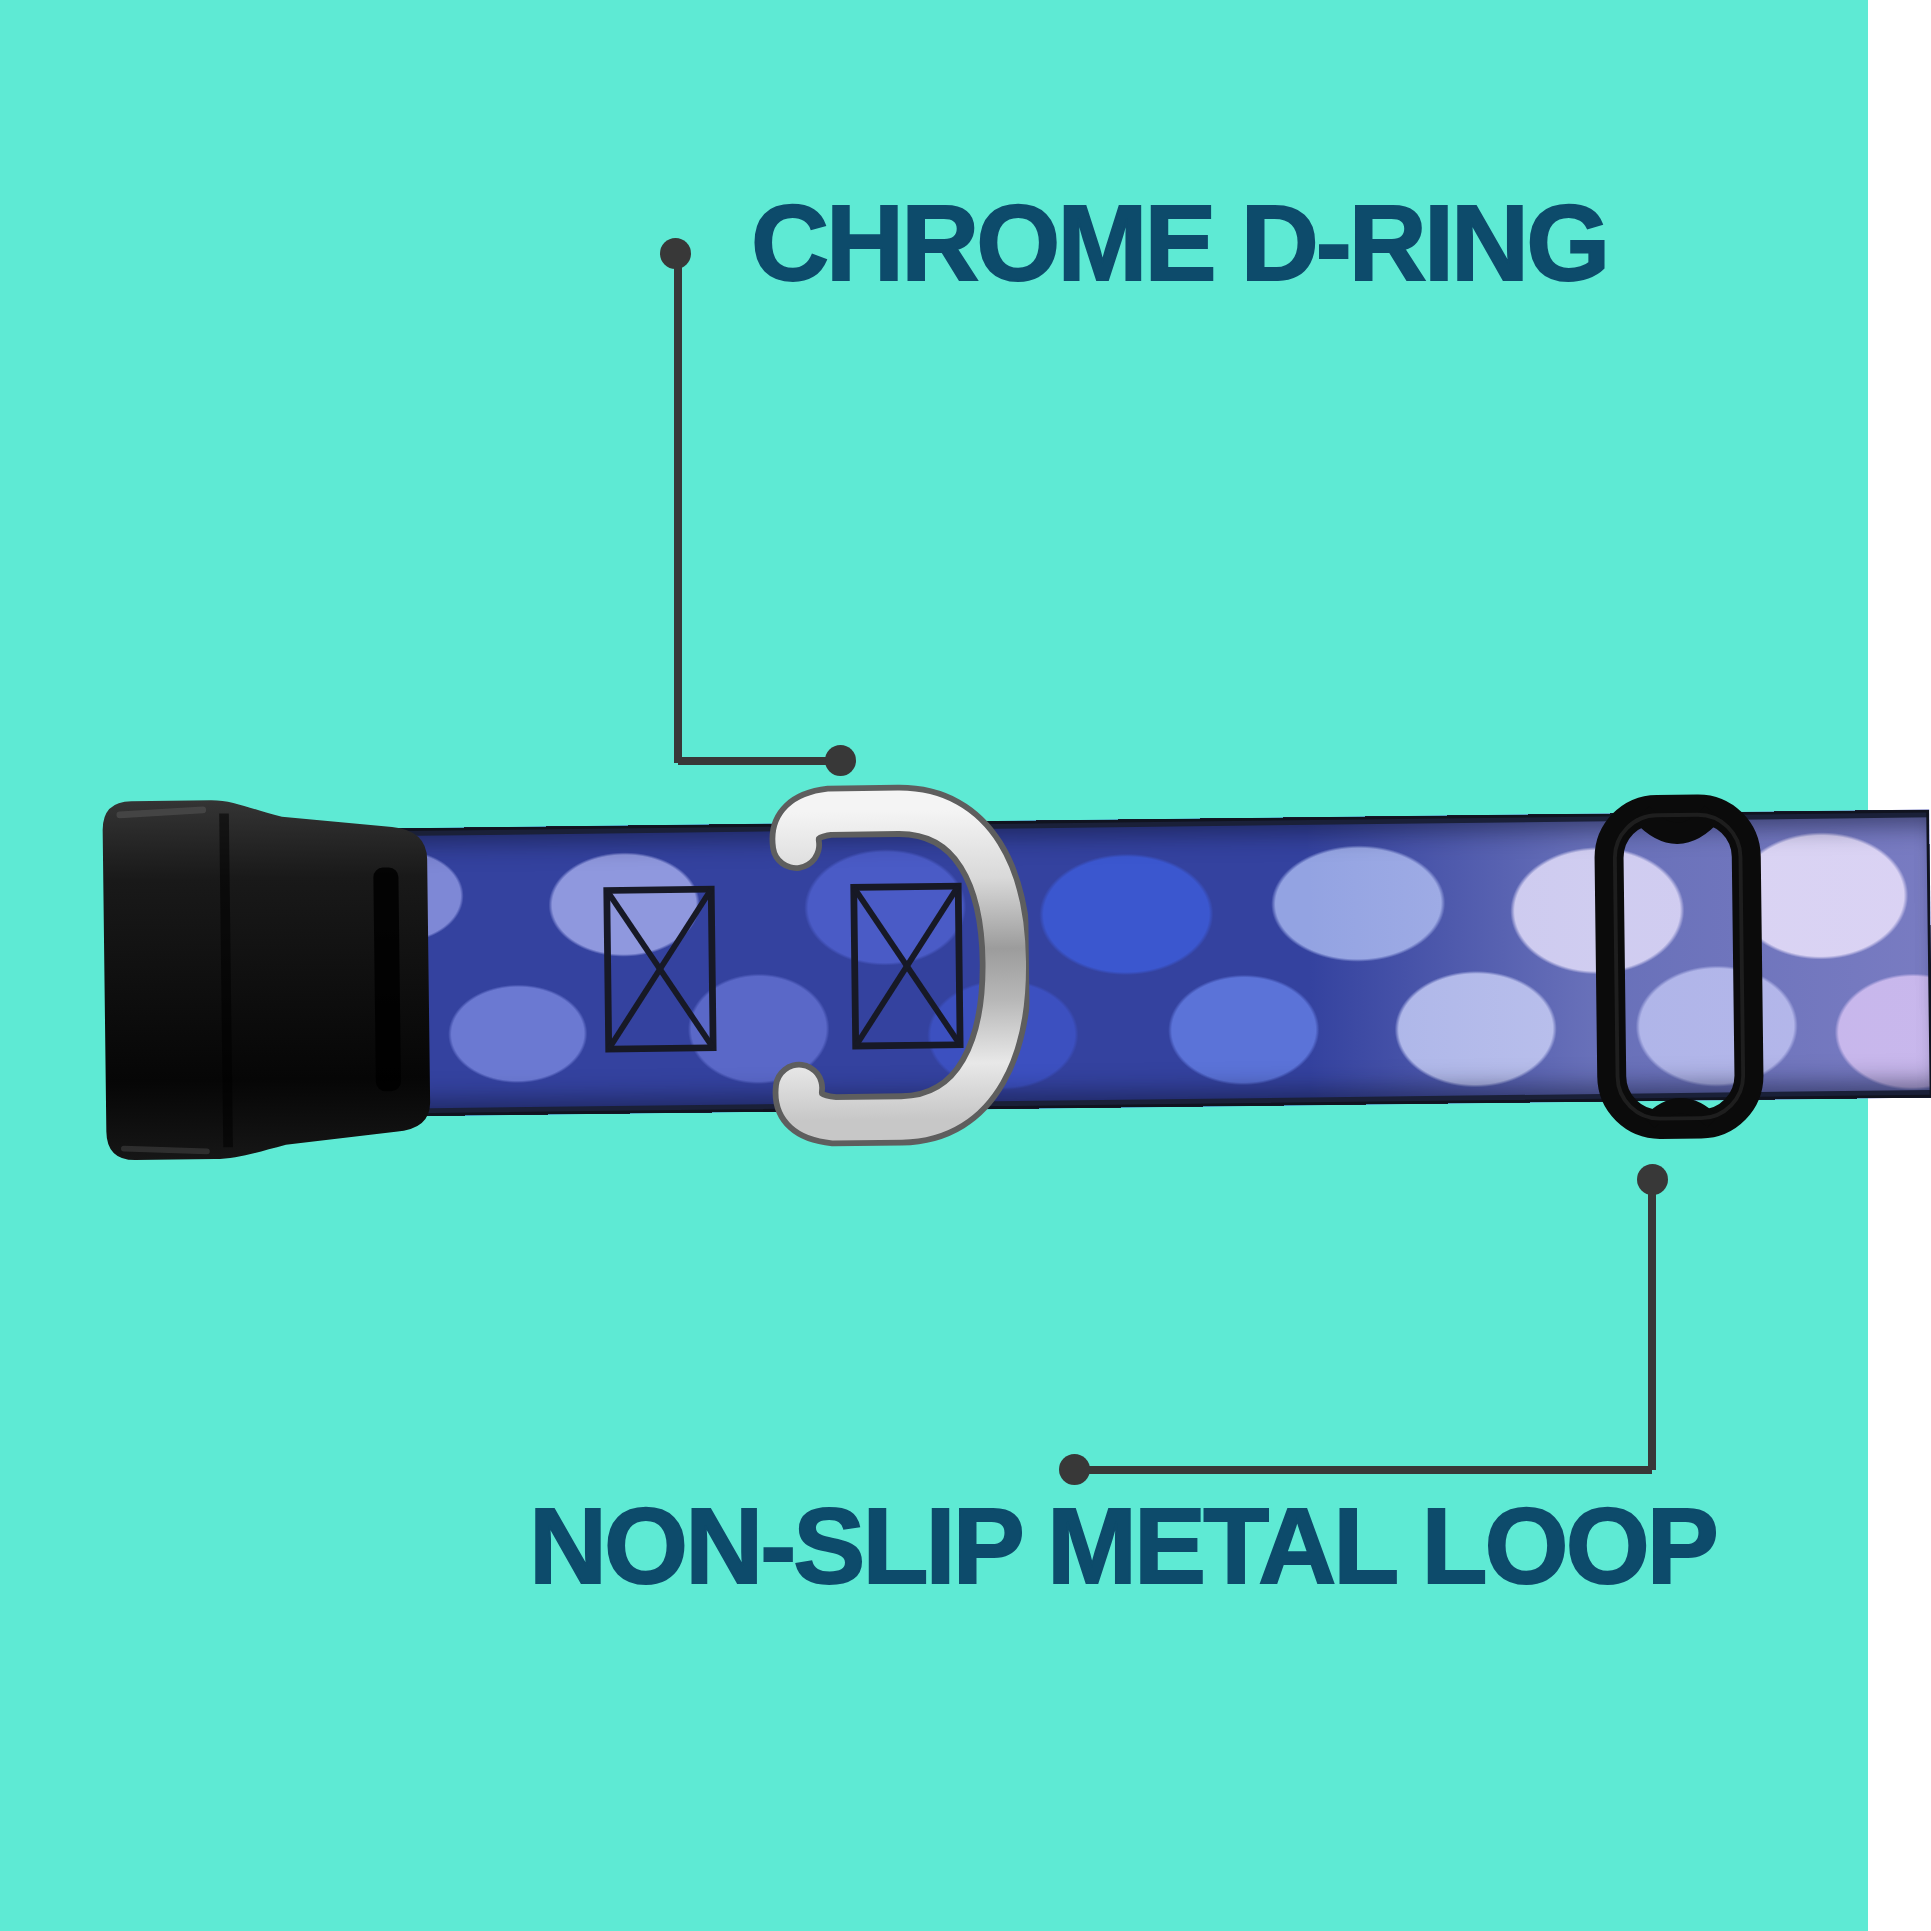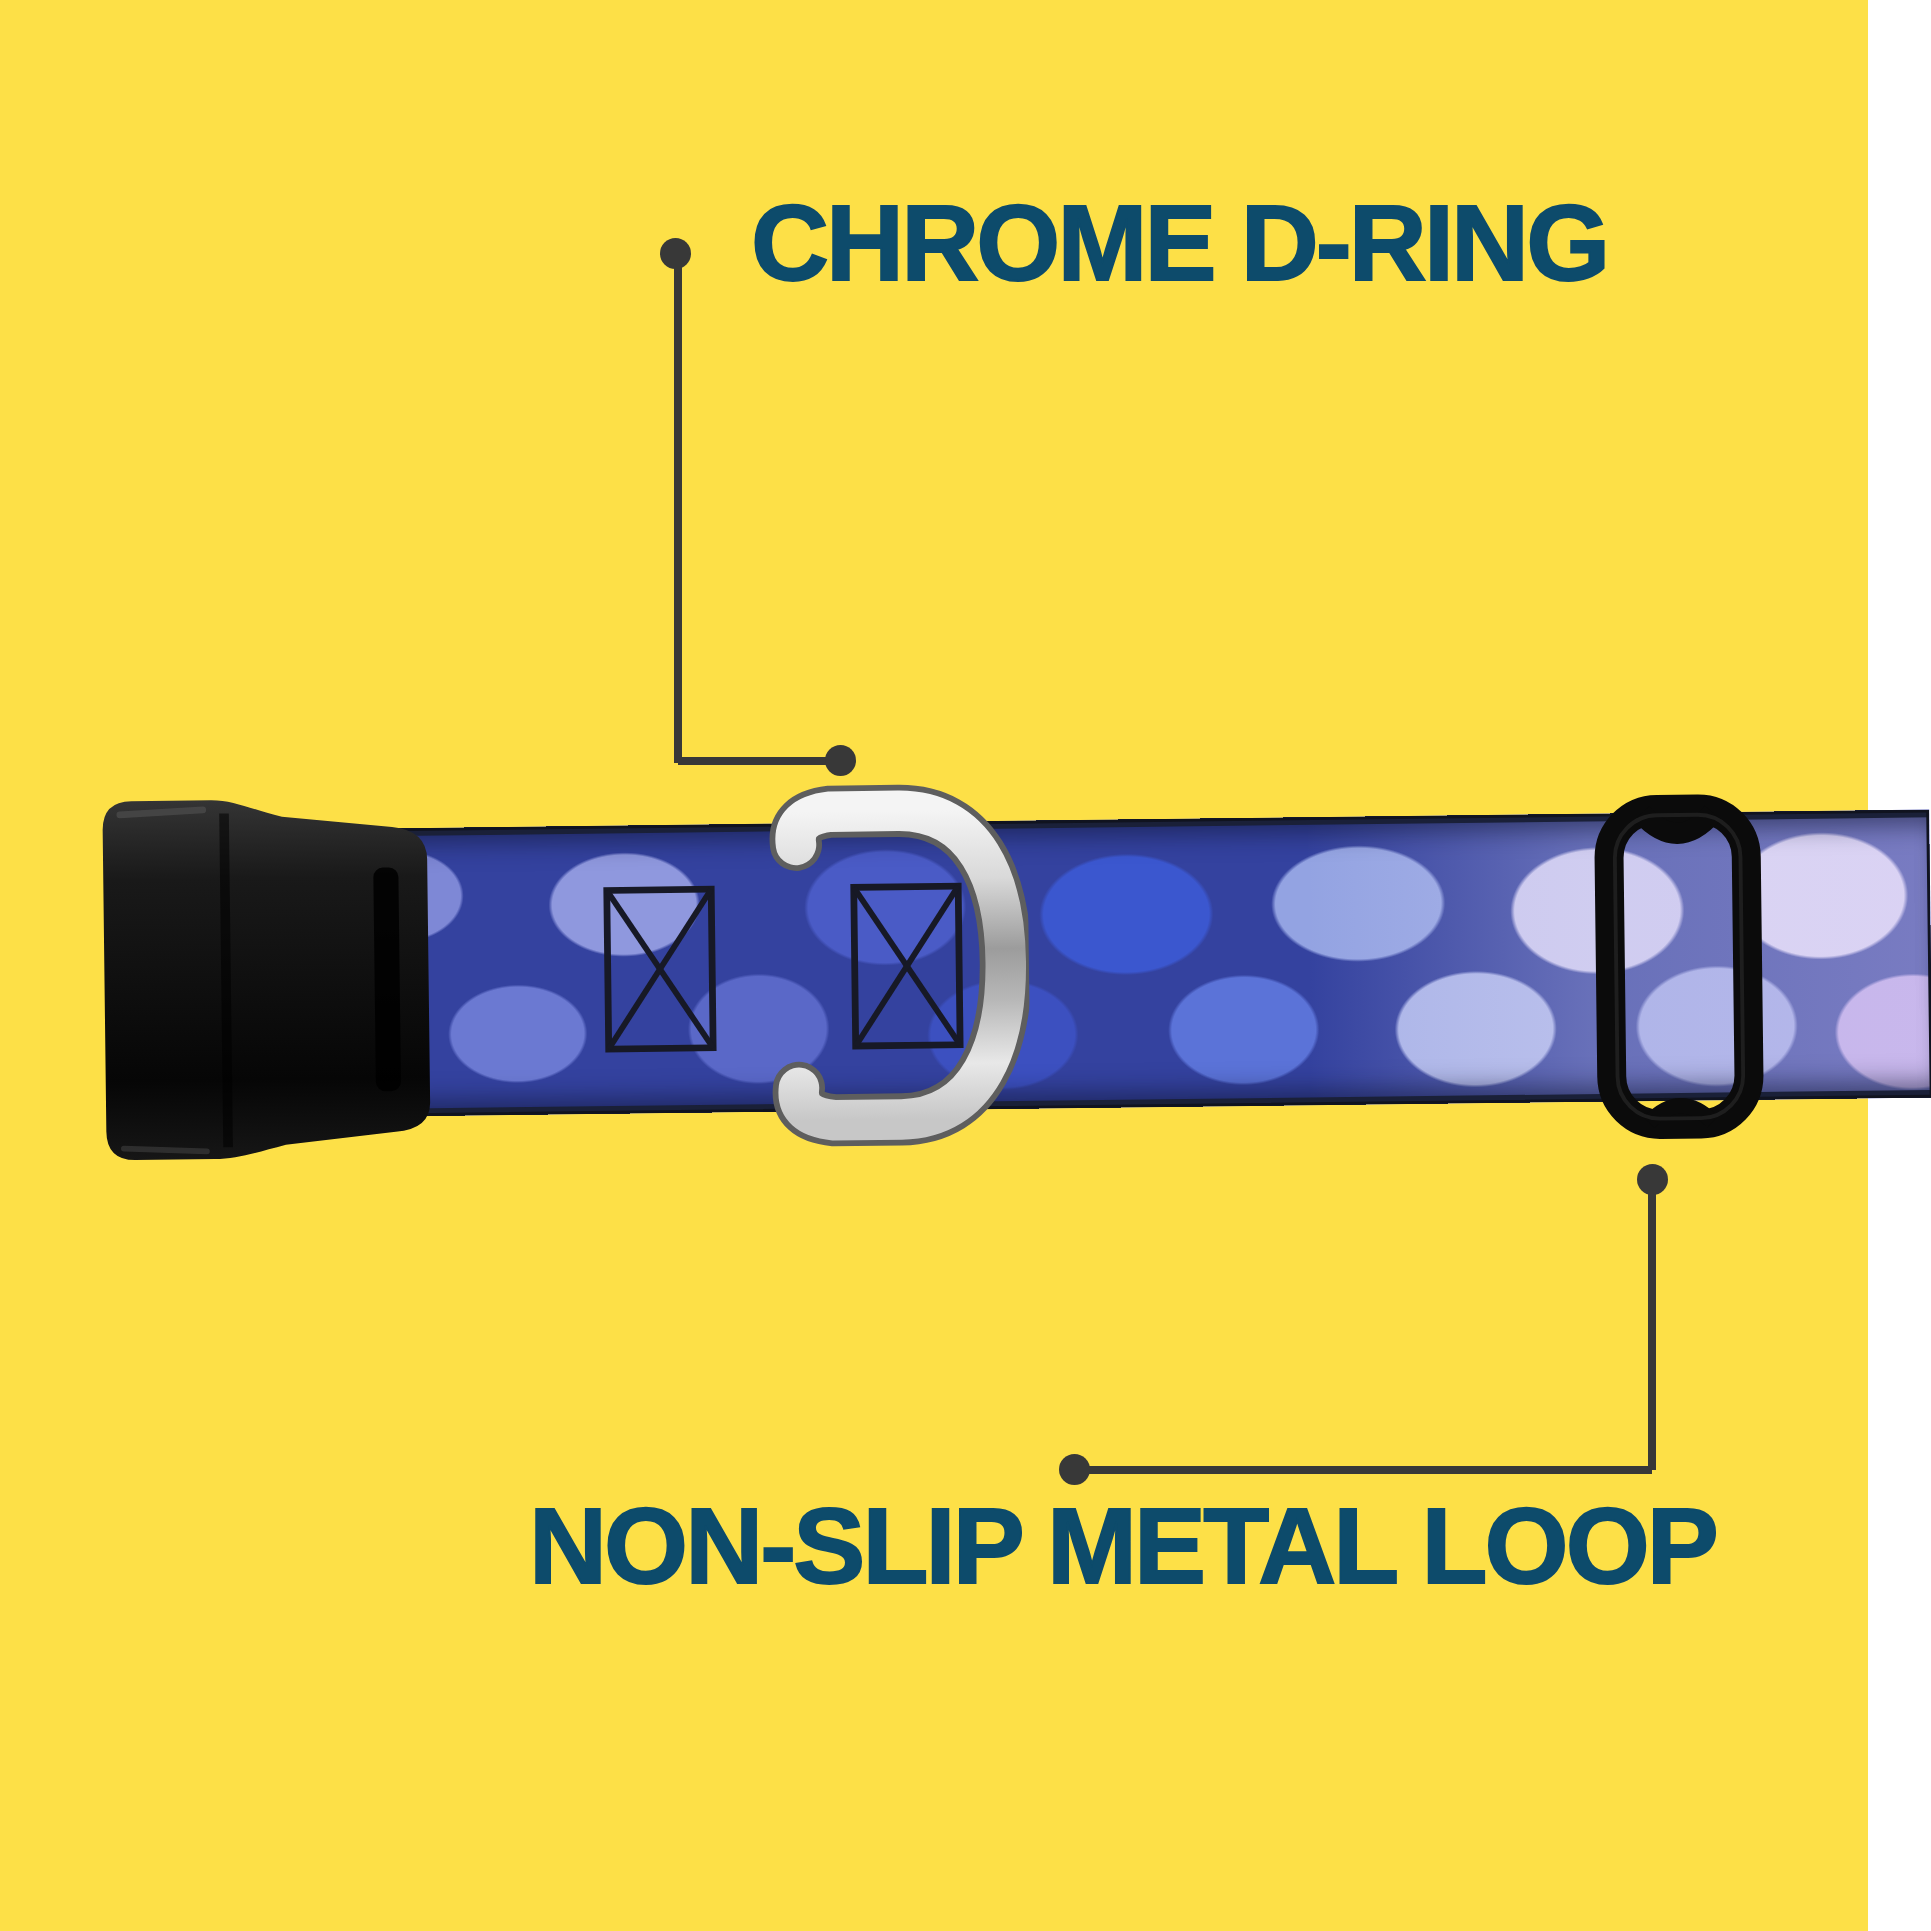--- a/index.html
+++ b/index.html
@@ -1,17 +1,17 @@
 <!DOCTYPE html>
 <html><head>
 <meta charset="utf-8">
 <style>
   html,body{margin:0;padding:0;background:#ffffff;}
   body{width:1931px;height:1931px;overflow:hidden;font-family:"Liberation Sans",sans-serif;}
-  .stage{position:relative;width:1868px;height:1931px;background:#fde047;}
+  .stage{position:relative;width:1868px;height:1931px;background:#5eead4;}
 
   
   .callout-title{
     position:absolute;color:#0d4b6b;font-weight:bold;font-size:108px;
     letter-spacing:-2.9px;-webkit-text-stroke:1.9px #0d4b6b;white-space:nowrap;line-height:1;
   }
   .callout-sub{
     position:absolute;color:#1478ad;font-weight:bold;font-size:50px;
     letter-spacing:0.5px;-webkit-text-stroke:1px #1478ad;white-space:nowrap;line-height:1;
   }

